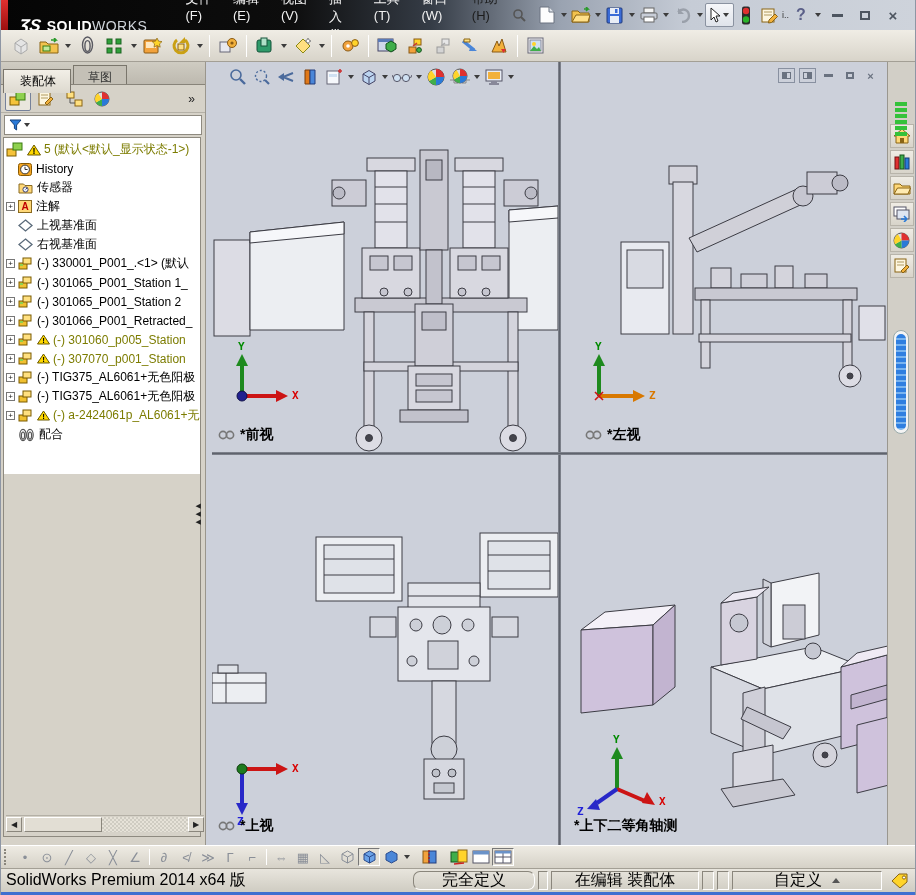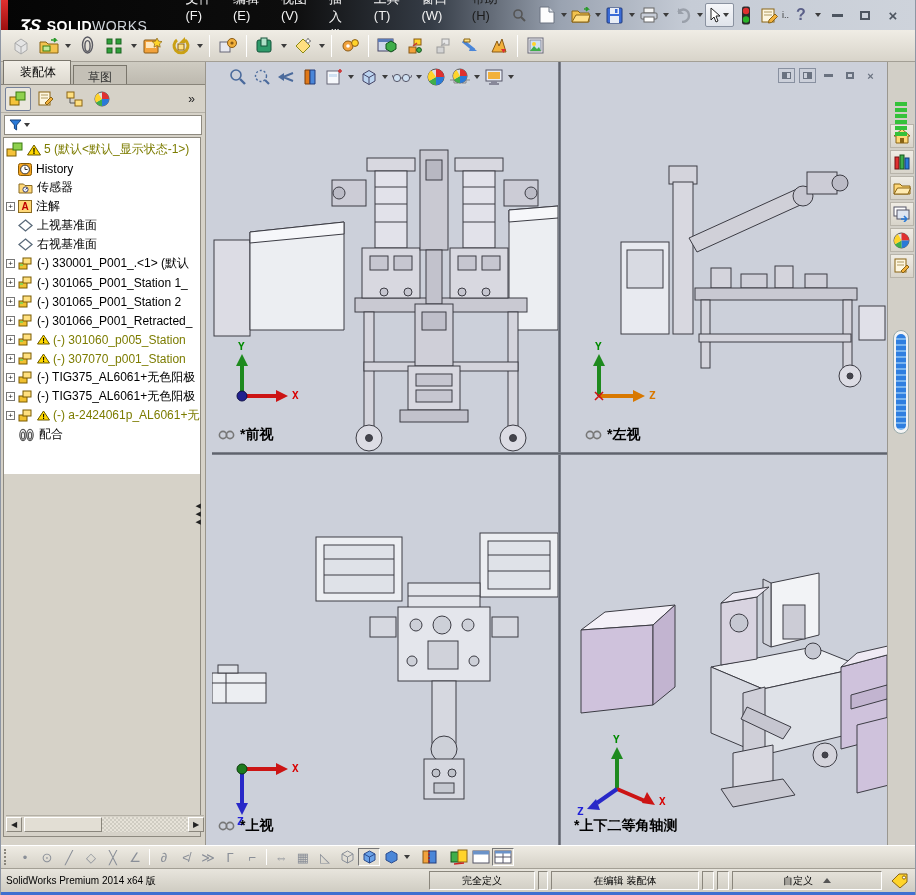--- a/index.html
+++ b/index.html
@@ -30,21 +30,21 @@
   .restbox{width:10px;height:9px;border:2px solid #4d5560;}
   
   #toolbar2{position:absolute;left:0;top:30px;width:100%;height:32px;
     background:linear-gradient(#f0ede5,#d8d4ca);border-bottom:1px solid #a39f95;display:flex;align-items:center;padding-left:6px;}
   .tbtn{width:26px;height:26px;display:flex;align-items:center;justify-content:center;margin:0 1px;}
   .tsep{width:1px;height:22px;background:#a8a49a;border-right:1px solid #fff;margin:0 4px;}
   
   #leftpanel{position:absolute;left:0;top:62px;width:205px;height:783px;background:#d6d2c8;border-right:1px solid #9a968c;}
   #ptabs{display:flex;height:23px;align-items:flex-end;background:linear-gradient(#cfccc2,#bdb9af);padding-left:2px;border-bottom:1px solid #88847a;}
   .ptab{font-size:12px;padding:3px 14px;border:1px solid #7a766c;border-bottom:none;margin-right:2px;}
-  .ptab.active{background:linear-gradient(#f2efe7,#ddd9cf);position:relative;top:0;padding-left:16px;}
+  .ptab.active{background:linear-gradient(#f2efe7,#ddd9cf);position:relative;top:9px;padding-left:16px;}
   .ptab.inactive{background:#c4c0b6;color:#333;height:19px;}
   #fmrow{height:28px;display:flex;align-items:center;padding:2px 4px;border-bottom:1px solid #b4b0a6;}
   .fmbtn{width:26px;height:24px;display:flex;align-items:center;justify-content:center;margin-right:2px;}
   .fmbtn.pressed{border:1px solid #76829a;background:#e9e6dd;border-radius:2px;}
   .chev{margin-left:auto;font-size:12px;color:#222;padding-right:6px;}
   #filterrow{height:20px;margin:2px 3px;background:#fff;border:1px solid #8e8a80;display:flex;align-items:center;padding-left:4px;}
   #treewrap{position:absolute;left:2px;top:75px;width:198px;height:700px;background:#d6d2c8;border:1px solid #8e8a80;}
   #tree{background:#fff;padding-top:2px;height:336px;overflow:hidden;}
   .trow{display:flex;align-items:center;height:19px;padding-left:14px;font-size:12px;color:#000;white-space:nowrap;}
   .trow.hasx{padding-left:2px;}
@@ -91,21 +91,21 @@
   #tphandlegreen{position:absolute;left:7px;top:40px;width:12px;height:34px;
     background:repeating-linear-gradient(180deg,#35c23a 0 4px,transparent 4px 6px);}
   
   #bottombar{position:absolute;left:0;top:845px;width:100%;height:23px;background:linear-gradient(#eeebe3,#d5d1c7);border-top:1px solid #fff;display:flex;align-items:center;}
   .grip{width:4px;height:16px;margin:0 6px 0 3px;border-left:2px dotted #8a867c;}
   .bico{width:22px;height:18px;display:flex;align-items:center;justify-content:center;color:#8a8f98;font-size:13px;}
   .bsep{width:1px;height:16px;background:#a8a49a;border-right:1px solid #fff;margin:0 3px;}
   .bpress{border:1px solid;border-color:#777 #fff #fff #777;background:#e4e0d6;}
   
   #statusbar{position:absolute;left:0;top:868px;width:100%;height:27px;background:linear-gradient(#e8e5dd,#cfccc2);
-    border-top:1px solid #a39f95;border-bottom:3px solid #3f6fd0;display:flex;align-items:center;font-size:10px;color:#000;}
+    border-top:1px solid #a39f95;border-bottom:3px solid #3f6fd0;display:flex;align-items:center;font-size:16px;color:#000;}
   #sbleft{padding-left:5px;flex:1;}
   .sfield{border:1px solid;border-color:#8a867c #fff #fff #8a867c;height:19px;display:flex;align-items:center;justify-content:center;margin-right:3px;}
   .uptri{width:0;height:0;border-left:4px solid transparent;border-right:4px solid transparent;border-bottom:5px solid #555;margin-left:10px;}
   svg{display:block;}
 </style>
 </head>
 <body>
 
 <div id="app">
 
@@ -1028,21 +1028,21 @@
           <rect x="1" y="1" width="16" height="12" fill="#fff" stroke="#556"></rect>
           <line x1="9" y1="1" x2="9" y2="13" stroke="#556"></line>
           <line x1="1" y1="7" x2="17" y2="7" stroke="#556"></line>
           <rect x="1" y="1" width="16" height="2.5" fill="#6a92c8"></rect>
         </svg>
     </div>
   </div>
 
   <div id="statusbar">
     <span id="sbleft">SolidWorks Premium 2014 x64 版</span>
-    <div class="sfield" style="width:106px;">
+    <div class="sfield" style="width:122px;border-radius:7px;">
       <span>完全定义</span>
     </div>
     <div class="sfield" style="width:10px;"></div>
     <div class="sfield" style="width:148px;">
       <span>在编辑 装配体</span>
     </div>
     <div class="sfield" style="width:12px;"></div>
     <div class="sfield" style="width:12px;"></div>
     <div class="sfield" style="width:150px;">
       <span>自定义</span>

